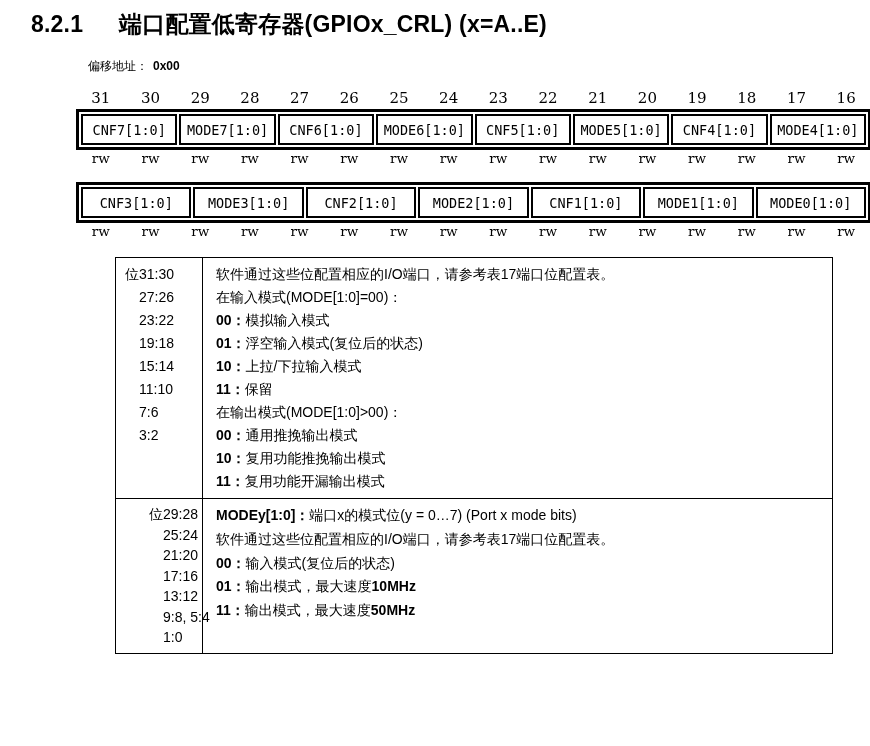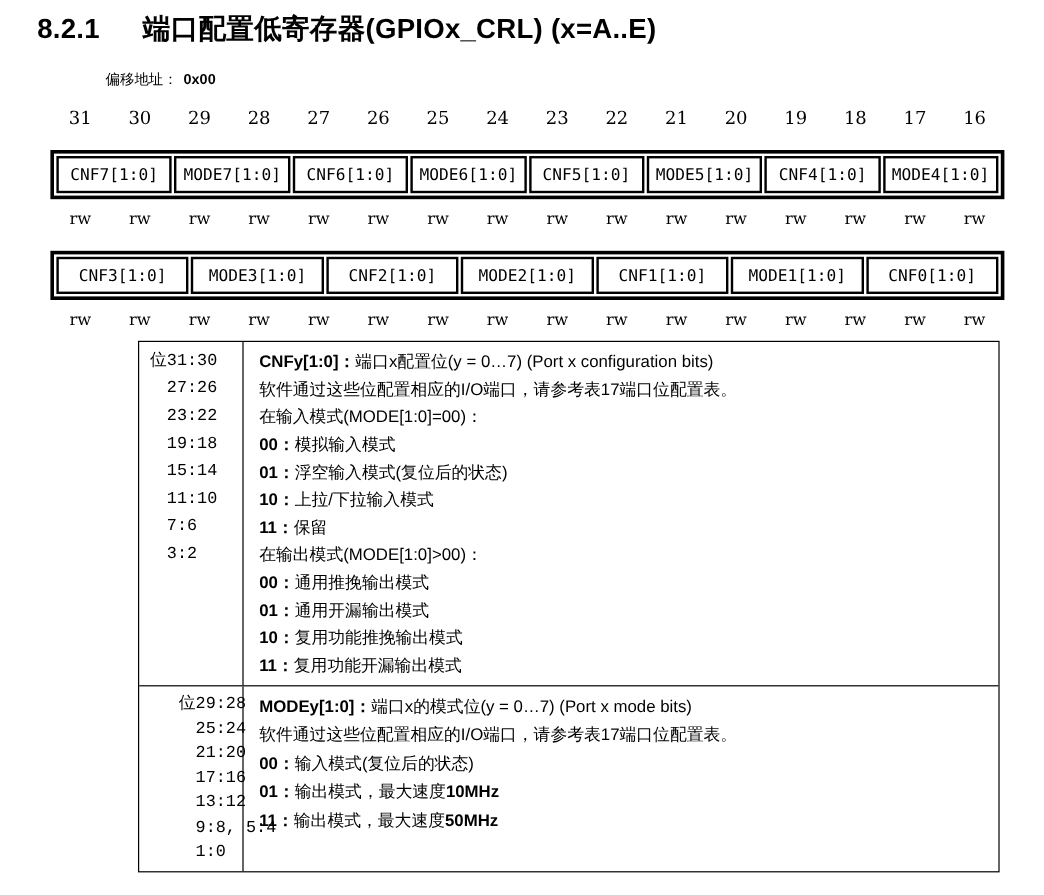--- a/index.html
+++ b/index.html
@@ -20,34 +20,34 @@
   
   .meta { margin:13px 0 0 88px; font-size:12px; }
   .meta-row { height:27px; line-height:27px; }
   .meta-row .value { font-weight:bold; margin-left:5px; }
   
   .reg { margin-left:42px; width:795px; }
   .reg + .reg { margin-top:7px; }
   .bits-row { display:flex; height:21px; align-items:flex-end;
     font-family:"DejaVu Serif", serif; font-size:15px; }
   .bits-row span { flex:1; text-align:center; line-height:18px; }
-  .fields-frame { border:3px solid #000; display:flex; padding:2px; gap:2px; height:31px; margin-top:18px; }
+  .fields-frame { border:3px solid #000; display:flex; padding:2px; gap:2px; height:31px; margin-top:2px; }
   .field-cell { flex:1; border:2px solid #000;
     display:flex; align-items:center; justify-content:center;
     font-family:"DejaVu Sans Mono", monospace; font-size:13.5px; white-space:nowrap; }
-  .access-row { display:flex; height:25px; align-items:flex-end;
+  .access-row { display:flex; height:25px; align-items:flex-start;
     font-family:"DejaVu Serif", serif; font-size:13.5px; }
   .access-row span { flex:1; text-align:center; }
   
   .desc-table { margin:9px 0 0 115px; width:716px; border:1px solid #000; }
   .desc-row { display:flex; }
   .desc-row + .desc-row { border-top:1px solid #000; }
   .bits-col { width:87px; border-right:1px solid #000;
     padding:5px 0 5px 9px; font-size:14px; box-sizing:border-box; }
-  .bit-line { line-height:23px; white-space:nowrap;font-family:Liberation Mono, monospace; }
+  .bit-line { line-height:23px; white-space:nowrap; }
   .bit-line.indent { padding-left:14px; }
   .desc-col { flex:1; padding:5px 10px 5px 13px; font-size:14px; }
   .desc-line { line-height:23px; white-space:nowrap; }
   .desc-row:nth-child(2) .bit-line { line-height:20.5px;margin-left:24px; }
   .desc-row:nth-child(2) .desc-line { line-height:23.8px; }
   .seg-b { font-weight:bold; }
 </style>
 </head>
 <body>
 
@@ -55,21 +55,21 @@
   <span class="num">8.2.1</span>
   <span class="ttl">端口配置低寄存器(GPIOx_CRL) (x=A..E)</span>
 </div>
 
 <div class="meta">
   <div class="meta-row">
     <span>偏移地址：</span><span class="value">0x00</span>
   </div>
 </div>
 
-<div id="register-rows" style="margin-top:6px;">
+<div id="register-rows" style="margin-top:6px;padding-left:34px;">
     <div class="reg">
       <div class="bits-row">
         <span>31</span>
         <span>30</span>
         <span>29</span>
         <span>28</span>
         <span>27</span>
         <span>26</span>
         <span>25</span>
         <span>24</span>
@@ -112,21 +112,21 @@
       </div>
     </div>
     <div class="reg">
       <div class="fields-frame">
         <div class="field-cell">CNF3[1:0]</div>
         <div class="field-cell">MODE3[1:0]</div>
         <div class="field-cell">CNF2[1:0]</div>
         <div class="field-cell">MODE2[1:0]</div>
         <div class="field-cell">CNF1[1:0]</div>
         <div class="field-cell">MODE1[1:0]</div>
-        <div class="field-cell">CNF0[1:0]</div>
+        <div class="field-cell">MODE0[1:0]</div>
       </div>
       <div class="access-row">
         <span>rw</span>
         <span>rw</span>
         <span>rw</span>
         <span>rw</span>
         <span>rw</span>
         <span>rw</span>
         <span>rw</span>
         <span>rw</span>
@@ -148,30 +148,28 @@
         <div class="bit-line">位31:30</div>
         <div class="bit-line indent">27:26</div>
         <div class="bit-line indent">23:22</div>
         <div class="bit-line indent">19:18</div>
         <div class="bit-line indent">15:14</div>
         <div class="bit-line indent">11:10</div>
         <div class="bit-line indent">7:6</div>
         <div class="bit-line indent">3:2</div>
       </div>
       <div class="desc-col">
-        <div class="desc-line"><span class="seg-b">CNFy[1:0]：</span><span>端口x配置位(y = 0…7) (Port x configuration bits)</span></div>
         <div class="desc-line"><span>软件通过这些位配置相应的I/O端口，请参考表17端口位配置表。</span></div>
         <div class="desc-line"><span>在输入模式(MODE[1:0]=00)：</span></div>
         <div class="desc-line"><span class="seg-b">00：</span><span>模拟输入模式</span></div>
         <div class="desc-line"><span class="seg-b">01：</span><span>浮空输入模式(复位后的状态)</span></div>
         <div class="desc-line"><span class="seg-b">10：</span><span>上拉/下拉输入模式</span></div>
         <div class="desc-line"><span class="seg-b">11：</span><span>保留</span></div>
         <div class="desc-line"><span>在输出模式(MODE[1:0]&gt;00)：</span></div>
         <div class="desc-line"><span class="seg-b">00：</span><span>通用推挽输出模式</span></div>
-        <div class="desc-line"><span class="seg-b">01：</span><span>通用开漏输出模式</span></div>
         <div class="desc-line"><span class="seg-b">10：</span><span>复用功能推挽输出模式</span></div>
         <div class="desc-line"><span class="seg-b">11：</span><span>复用功能开漏输出模式</span></div>
       </div>
     </div>
     <div class="desc-row">
       <div class="bits-col">
         <div class="bit-line">位29:28</div>
         <div class="bit-line indent">25:24</div>
         <div class="bit-line indent">21:20</div>
         <div class="bit-line indent">17:16</div>

